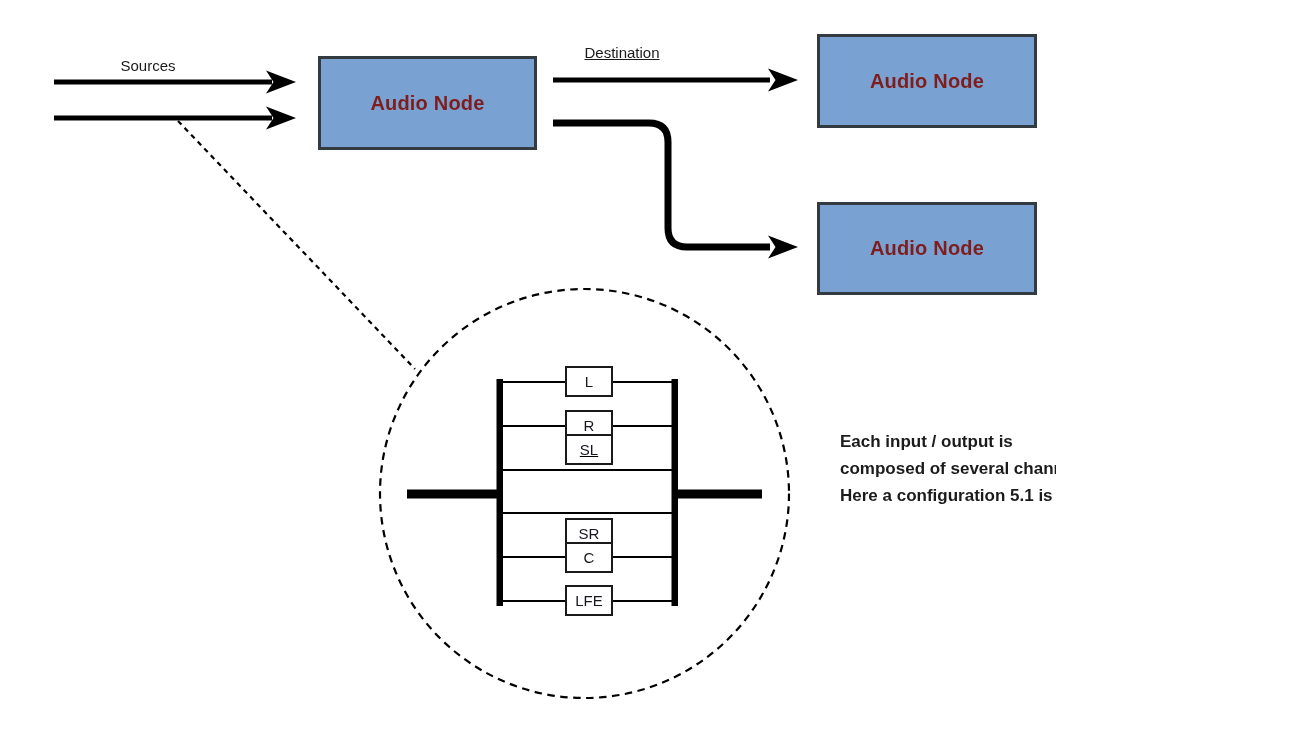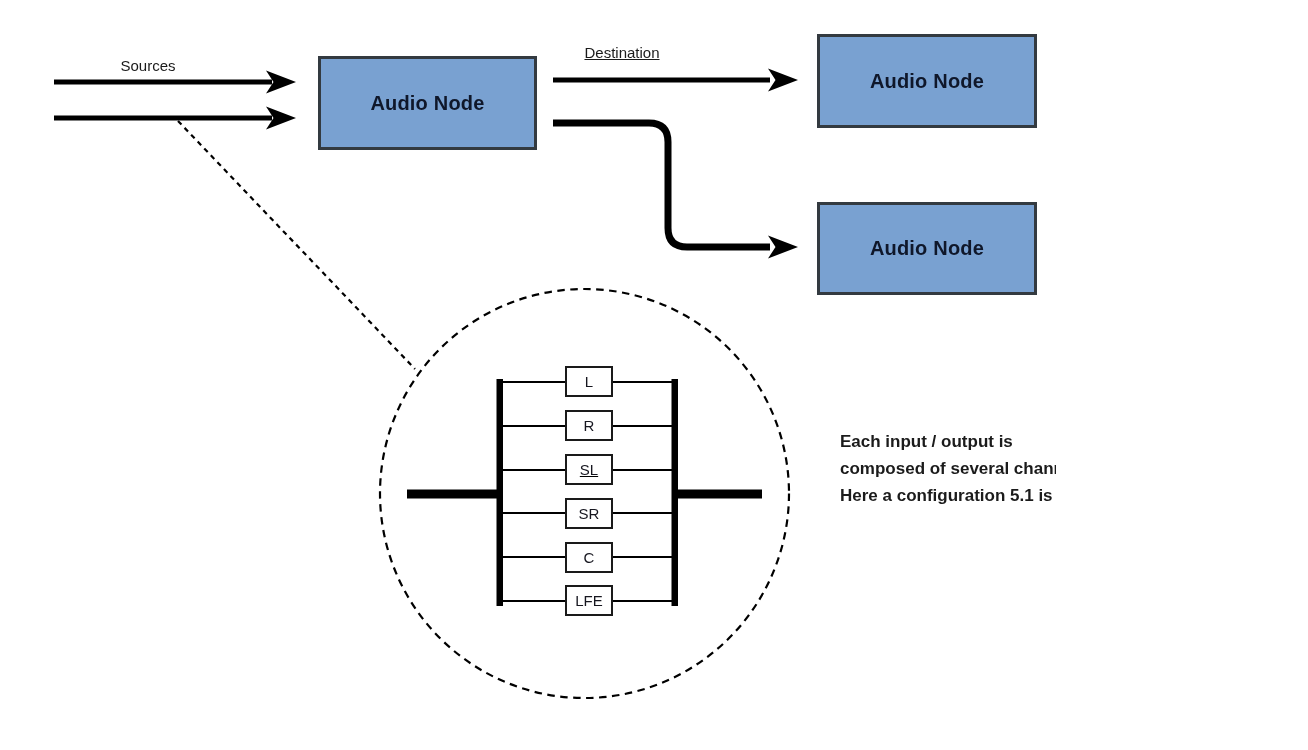--- a/index.html
+++ b/index.html
@@ -32,21 +32,21 @@
     background: #79a1d1;
     border: 3px solid #333a40;
     box-sizing: border-box;
     display: flex;
     align-items: center;
     justify-content: center;
   }
   .node-label {
     font-size: 20px;
     font-weight: bold;
-    color: #0f172a;
+    color: #7f1d1d;
     letter-spacing: 0.2px;
     white-space: nowrap;
   }
   .channel-box {
     position: absolute;
     width: 48px;
     height: 31px;
     background: #ffffff;
     border: 2px solid #1a1a1a;
     box-sizing: border-box;
@@ -134,24 +134,24 @@
   <div class="node" style="left: 817px; top: 202px; width: 220px; height: 93px; background: rgb(121, 161, 209); border-color: rgb(51, 58, 64);">
     <span class="node-label">Audio Node</span>
   </div>
 
   <div class="channel-box" style="top:366px;">
     <span class="channel-label">L</span>
   </div>
   <div class="channel-box" style="top:410px;">
     <span class="channel-label">R</span>
   </div>
-  <div class="channel-box" style="top:454px;text-decoration:underline;">
+  <div class="channel-box" style="top:434px;text-decoration:underline;">
     <span class="channel-label">SL</span>
   </div>
-  <div class="channel-box" style="top:498px;">
+  <div class="channel-box" style="top:518px;">
     <span class="channel-label">SR</span>
   </div>
   <div class="channel-box" style="top:542px;">
     <span class="channel-label">C</span>
   </div>
   <div class="channel-box" style="top:585px;text-align:right;">
     <span class="channel-label">LFE</span>
   </div>
 
   <div class="annotation">Each input / output is

